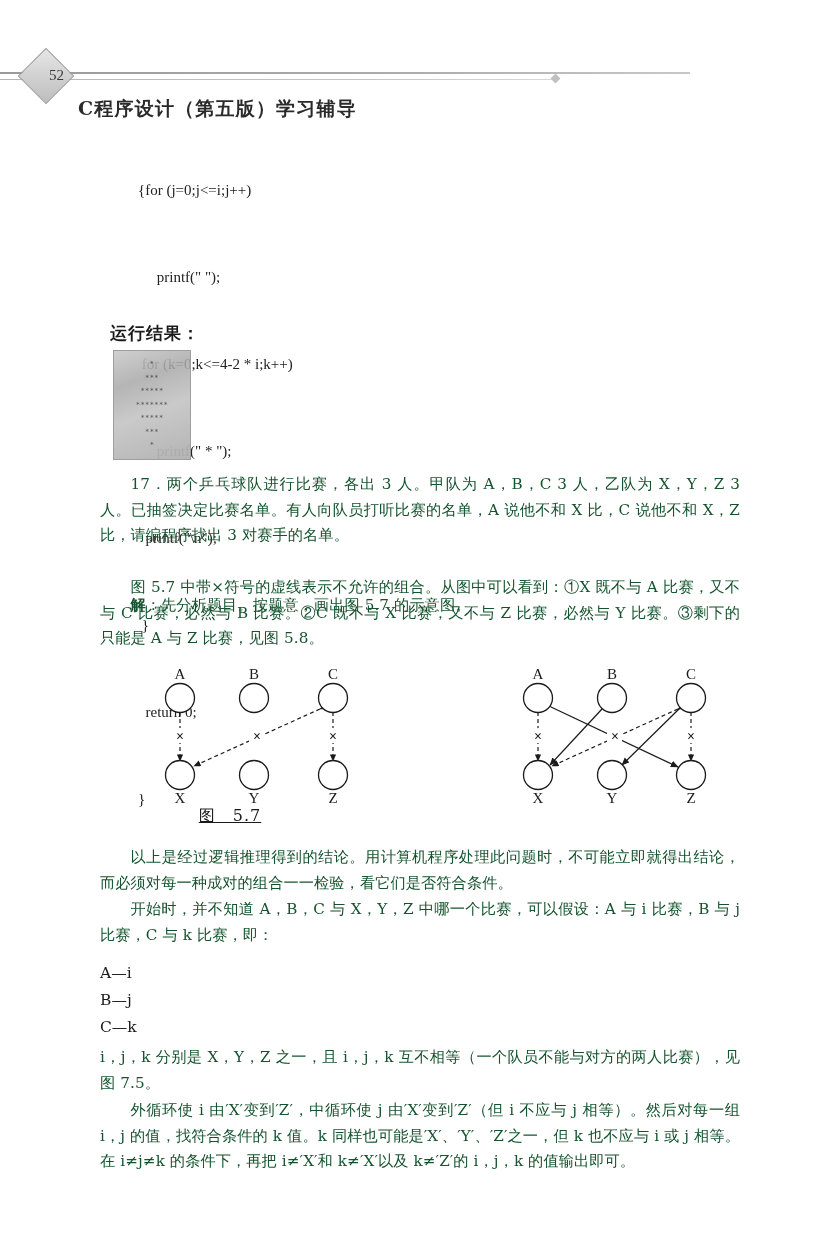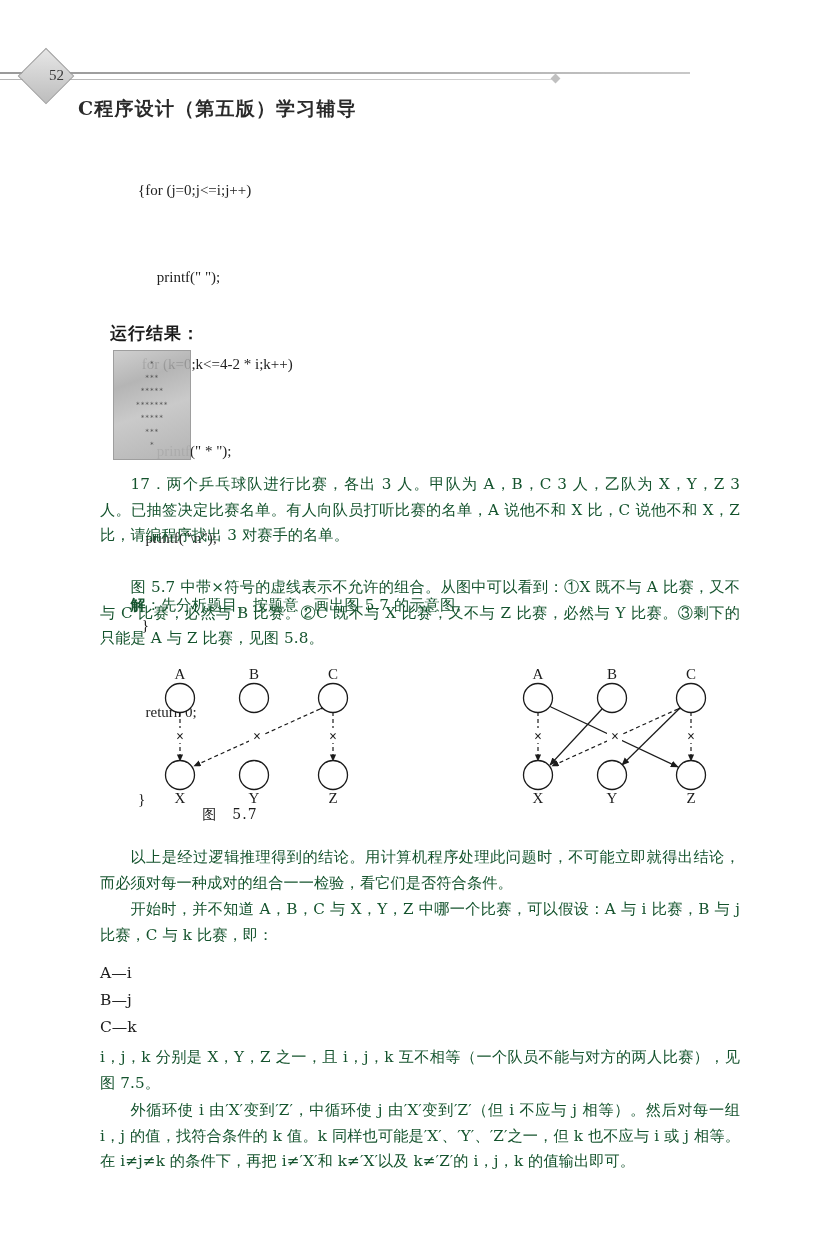--- a/index.html
+++ b/index.html
@@ -171,23 +171,24 @@
   #figure-57 { left: 150px; }
   #figure-58 { left: 508px; }
   .figure svg { display: block; }
   .fig-caption {
     position: absolute;
     top: 138px;
     left: 0;
     width: 290px;
     text-align: center;
     font-family: "DejaVu Serif", "Liberation Serif", serif;
-    font-size: 14px;
+    font-size: 16px;
     color: #1b1b1b;
     letter-spacing: 1px;
+    text-decoration: underline;
   }
   .node-label {
     font-family: "Liberation Serif", serif;
     font-size: 15px;
     fill: #1b1b1b;
   }
   .cross-mark {
     font-family: "Liberation Serif", serif;
     font-size: 14px;
     fill: #1b1b1b;

